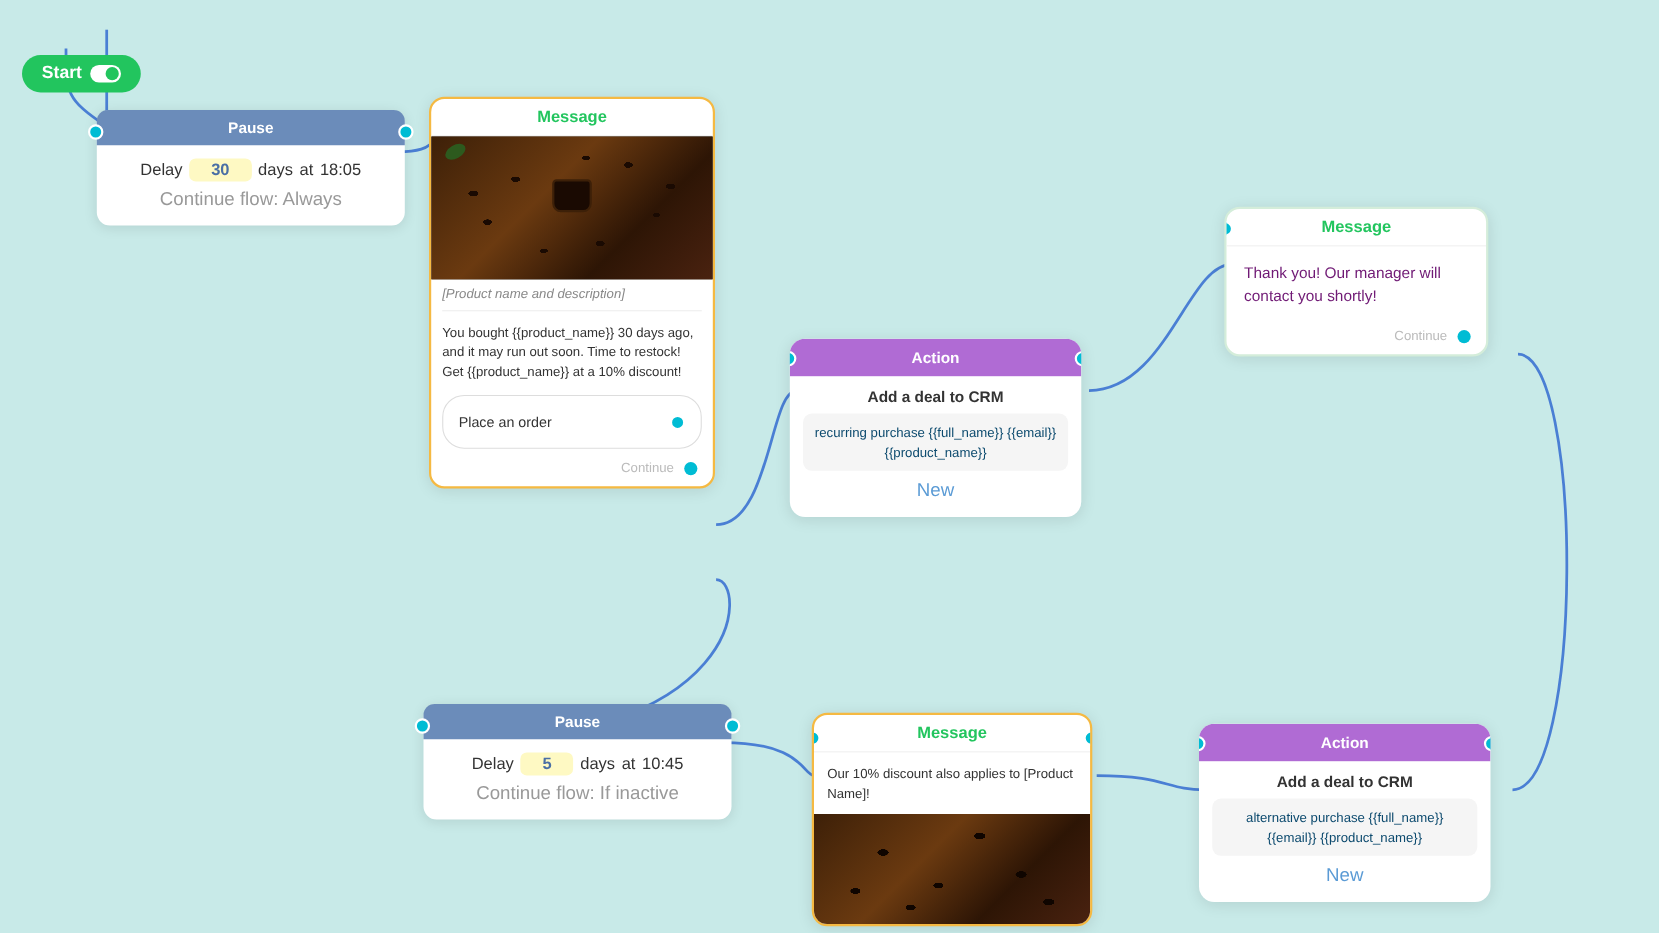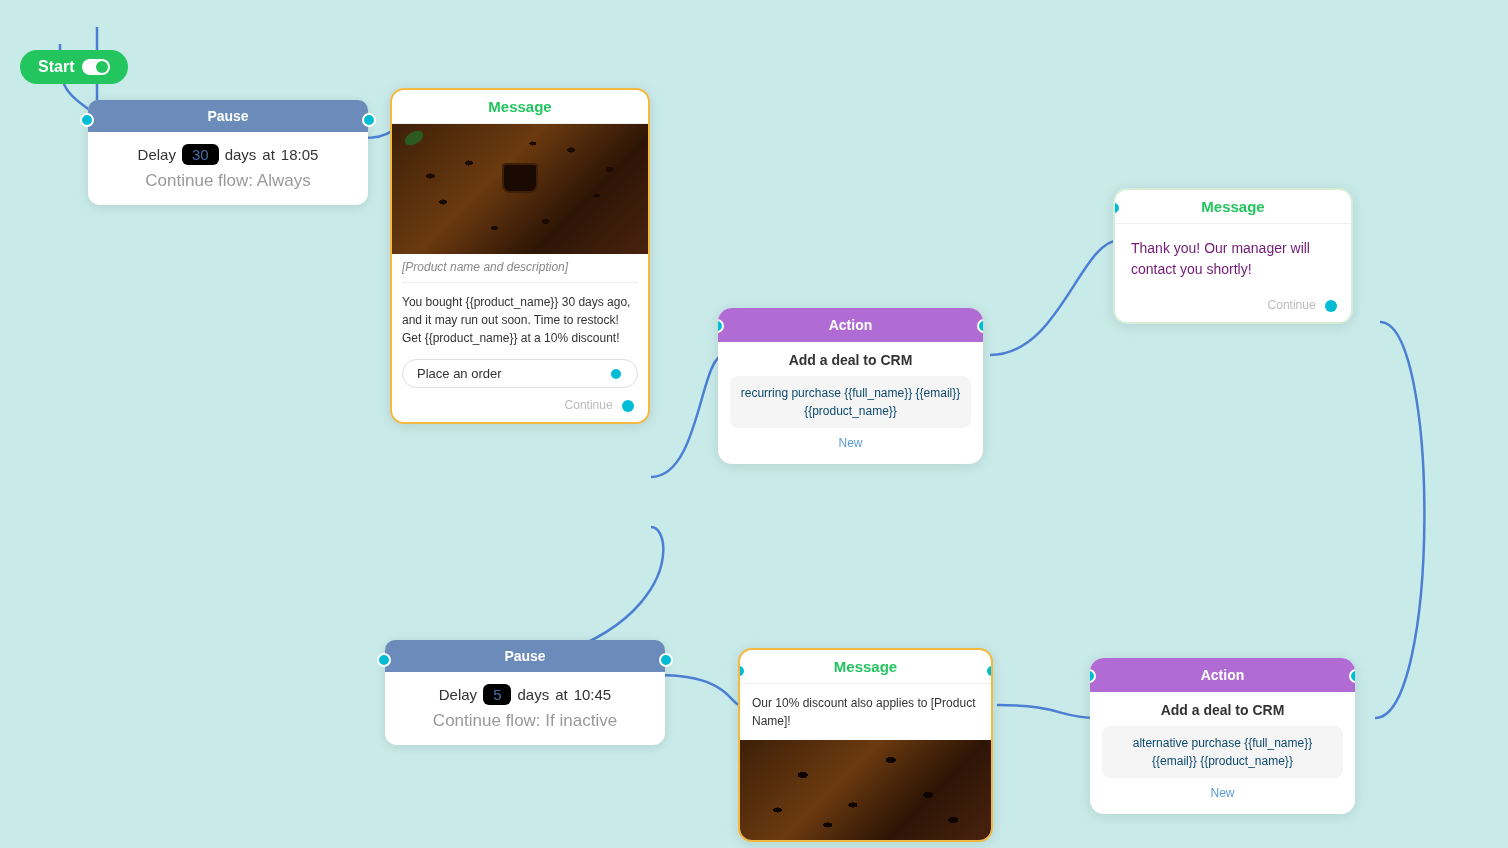--- a/index.html
+++ b/index.html
@@ -74,24 +74,24 @@
     .pause-delay {
       font-size: 15px;
       font-weight: 400;
       color: #333;
       display: flex;
       align-items: center;
       justify-content: center;
       gap: 6px;
     }
     .pause-delay-num {
-      background: #000000;
+      background: #fef9c3;
       color: #4a6fa5;
-      font-weight: 400;
-      padding: 2px 10px;
+      font-weight: 700;
+      padding: 2px 20px;
       border-radius: 6px;
       font-size: 15px;
     }
     .pause-continue {
       font-size: 17px;
       color: #999;
       margin-top: 6px;
     }
 
     
@@ -178,21 +178,21 @@
       font-size: 12px;
       color: #333;
       padding: 6px 10px;
       line-height: 1.5;
     }
     .message-btn {
       margin: 6px 10px;
       background: white;
       border: 1px solid #ddd;
       border-radius: 20px;
-      padding: 6px 14px;
+      padding: 16px 14px;
       font-size: 13px;
       color: #333;
       display: flex;
       align-items: center;
       justify-content: space-between;
     }
     .message-continue {
       font-size: 12px;
       color: #bbb;
       text-align: right;
@@ -231,21 +231,21 @@
       border-radius: 8px;
       padding: 8px 10px;
       font-size: 12px;
       color: #0c4a6e;
       text-align: center;
       line-height: 1.5;
       margin-bottom: 8px;
     }
     .action-status {
       text-align: center;
-      font-size: 12px;
+      font-size: 17px;
       color: #5b9bd5;
     }
 
     
     .thankyou-node {
       position: absolute;
       background: white;
       border-radius: 14px;
       border: 2px solid #d4edda;
       box-shadow: 0 2px 14px rgba(0,0,0,0.1);

